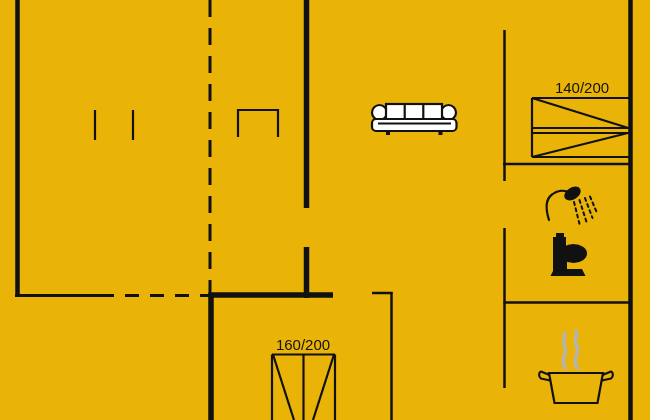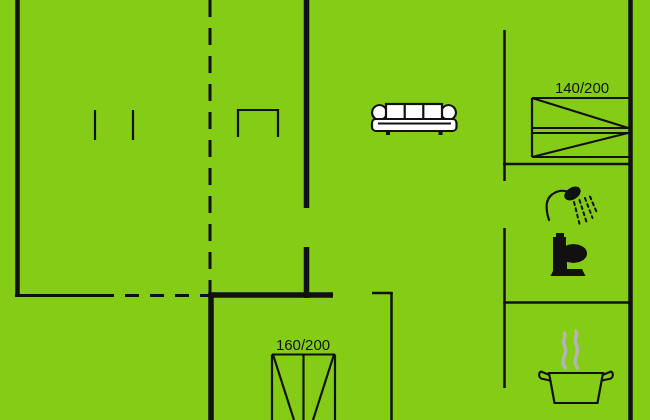--- a/index.html
+++ b/index.html
@@ -8,21 +8,21 @@
     background: #ffffff;
     width: 650px;
     height: 420px;
     overflow: hidden;
     font-family: "Liberation Sans", sans-serif;
   }
   .plan-wrap {
     position: relative;
     width: 650px;
     height: 420px;
-    background: #84cc16;
+    background: #eab308;
   }
   svg { display: block; }
   .wall        { stroke: #111111; fill: none; }
   .wall-thick  { stroke-width: 5.5; }
   .wall-ext    { stroke-width: 4.5; }
   .wall-thin   { stroke-width: 2.5; }
   .wall-dash-v { stroke-width: 3; stroke-dasharray: 17 11; }
   .wall-dash-h { stroke-width: 3; stroke-dasharray: 14 11; }
   .sym         { stroke: #111111; stroke-width: 2.2; fill: none; }
   .sym-fill    { fill: #111111; stroke: none; }

